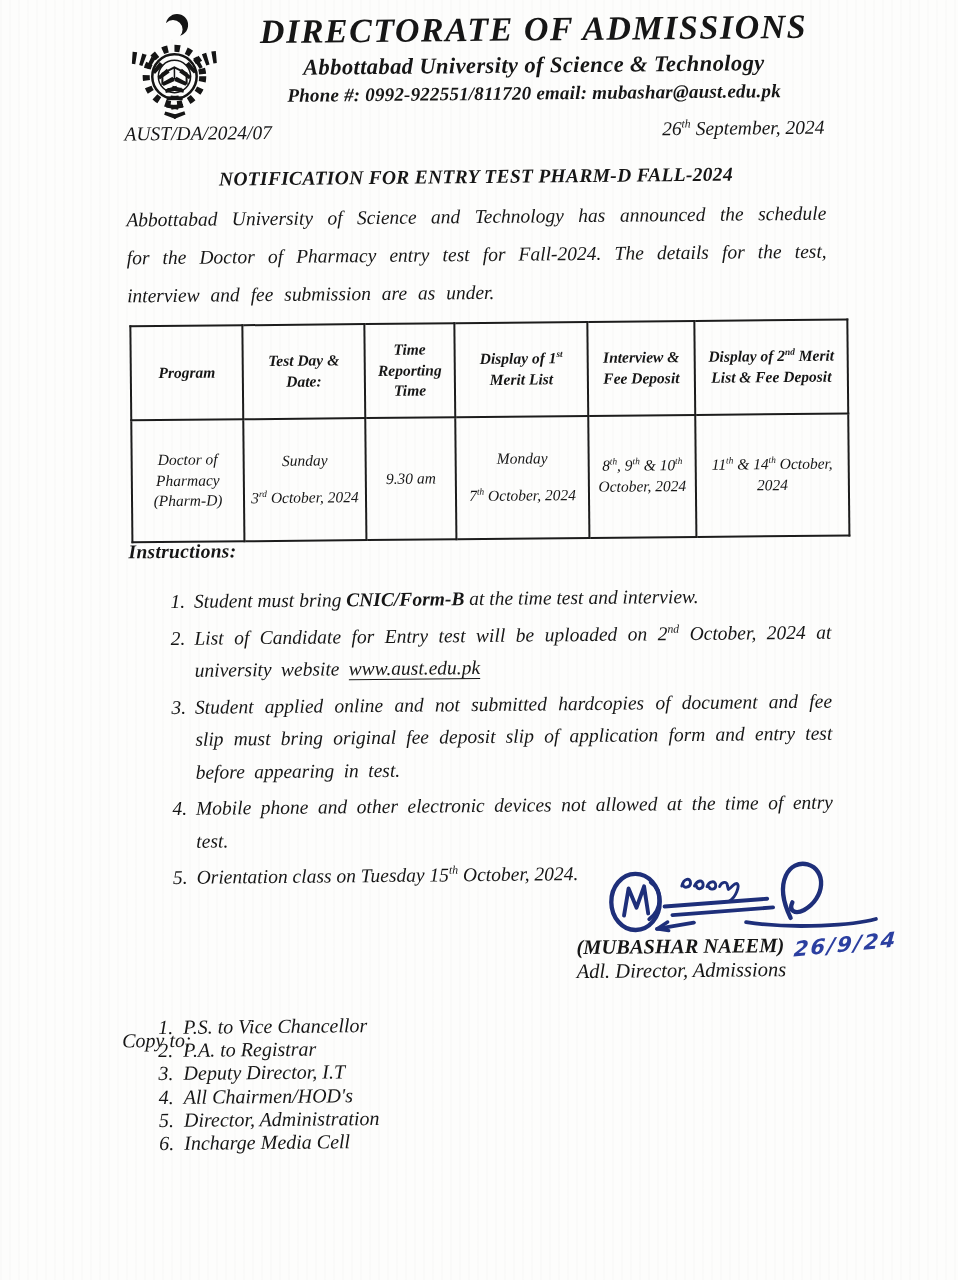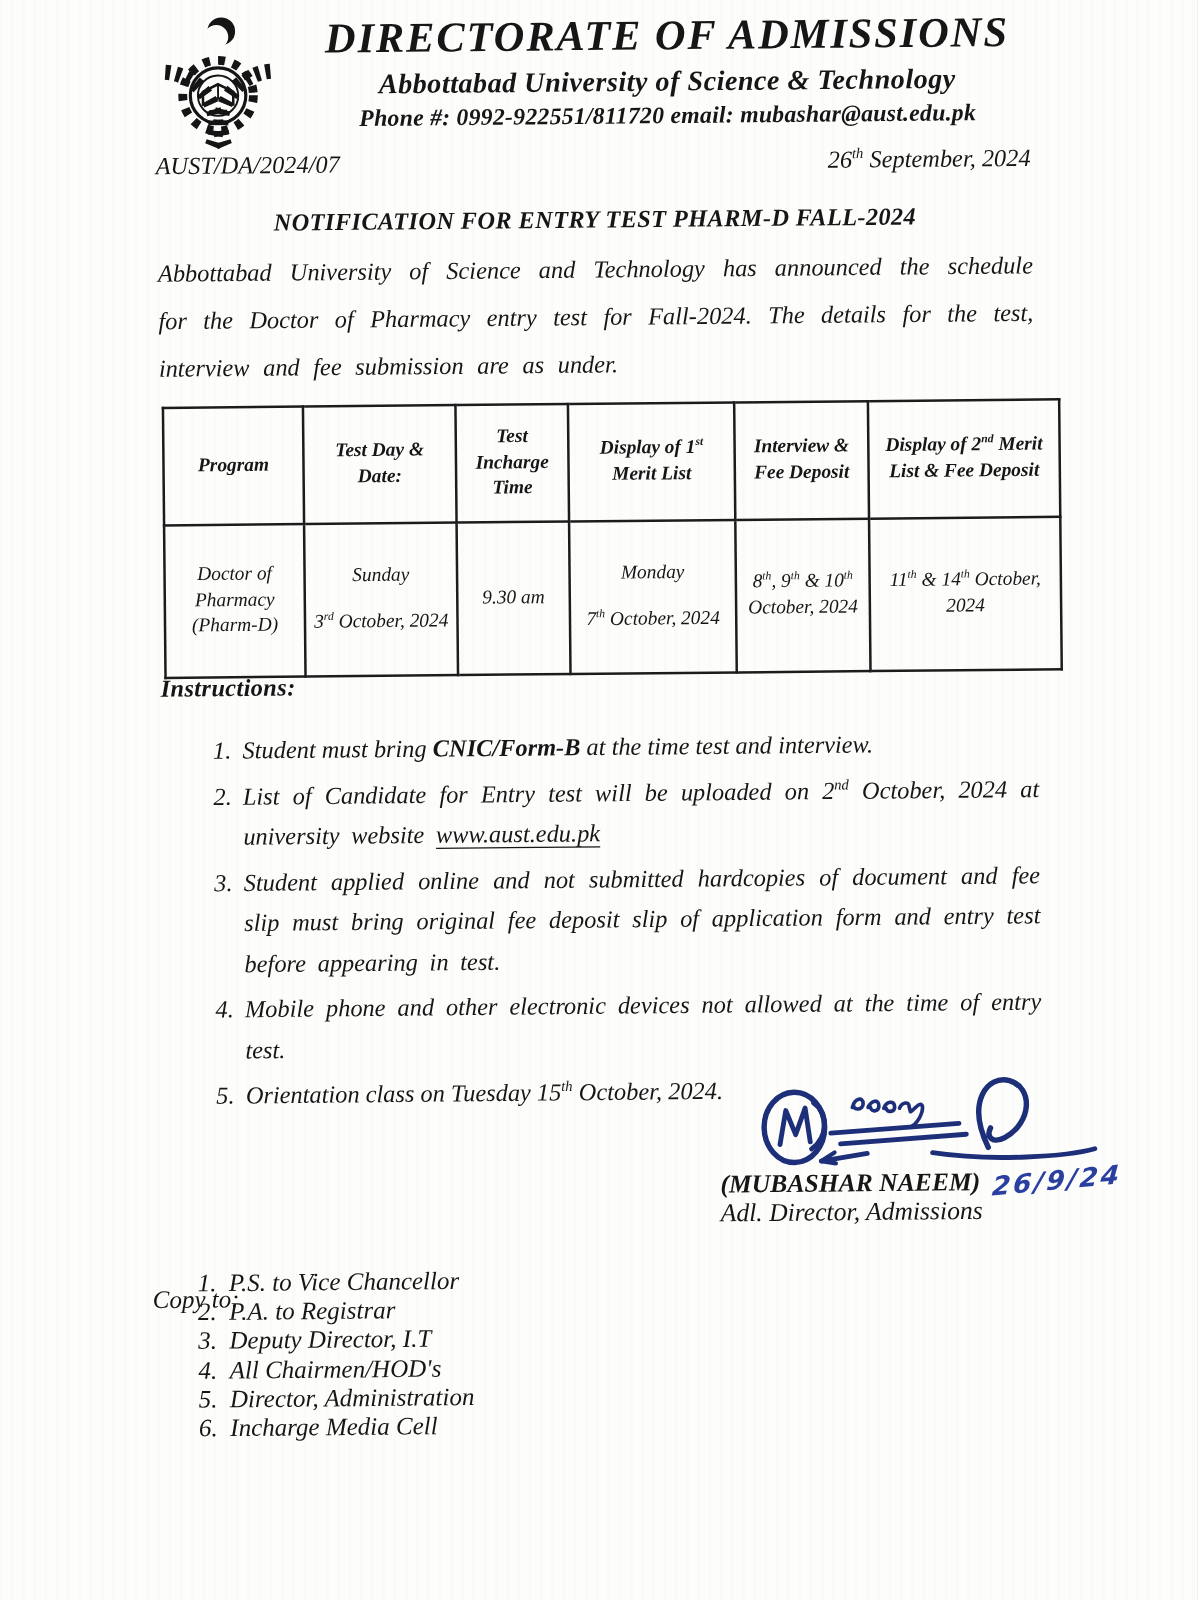--- a/index.html
+++ b/index.html
@@ -102,21 +102,21 @@
             <col style="width:122px">
             <col style="width:90px">
           <col style="width:133px">
             <col style="width:107px">
             <col style="width:153px">
         </colgroup>
         <thead>
           <tr>
             <th>Program</th>
             <th>Test Day &amp; Date:</th>
-            <th>Test Incharge Time</th>
+            <th>Time Reporting Time</th>
             <th>Display of 1<sup>st</sup> Merit List</th>
             <th>Interview &amp; Fee Deposit</th>
             <th>Display of 2<sup>nd</sup> Merit List &amp; Fee Deposit</th>
           </tr>
         </thead>
         <tbody>
           <tr>
             <td>Doctor of Pharmacy (Pharm-D)</td>
             <td>
               <div>Sunday</div>

